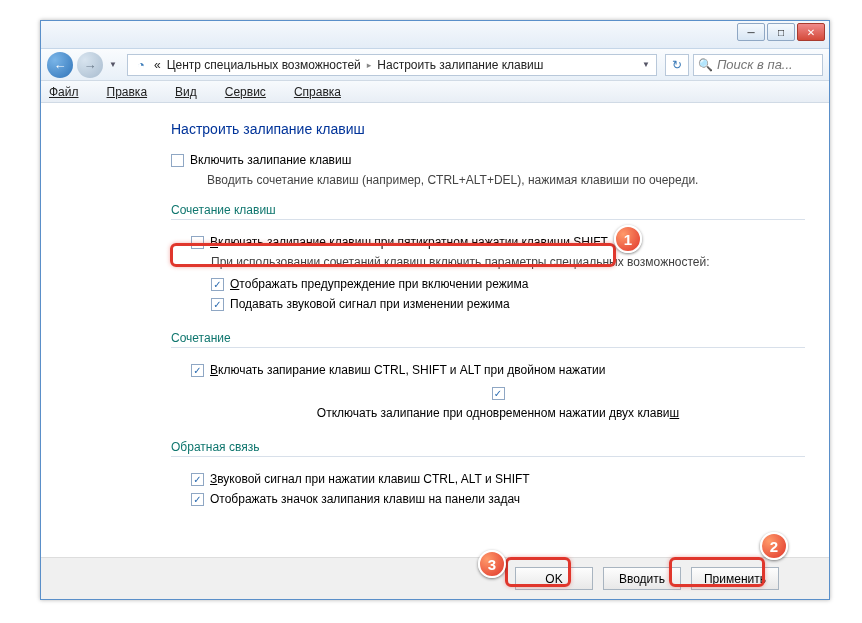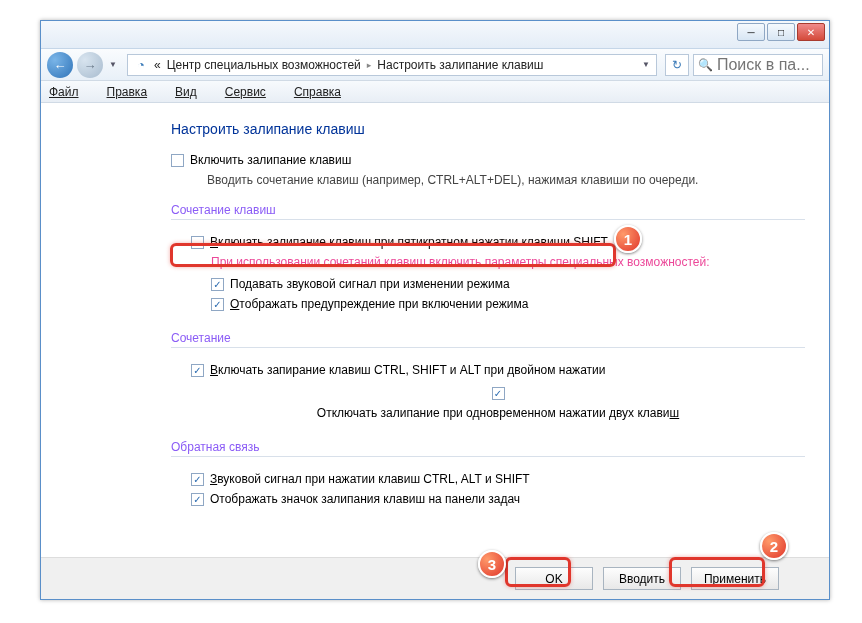--- a/index.html
+++ b/index.html
@@ -19,37 +19,37 @@
 .nav-dd { width: 12px; height: 20px; display: flex; align-items: center; justify-content: center; color: #556; font-size: 8px; }
 .addr { flex: 1; height: 22px; border: 1px solid #b8c8da; background: #fff; display: flex; align-items: center; padding: 0 6px; gap: 6px; margin: 0 4px; }
 .addr .ico { width: 14px; height: 14px; display: flex; align-items: center; justify-content: center; color: #3a7ab8; }
 .addr .crumb { color: #222; }
 .addr .sep { color: #888; font-size: 9px; }
 .addr .spacer { flex: 1; }
 .addr .dd { color: #556; font-size: 8px; }
 .refresh-btn { width: 24px; height: 22px; border: 1px solid #b8c8da; background: #fff; display: flex; align-items: center; justify-content: center; color: #3a7ab8; }
 .search { width: 130px; height: 22px; border: 1px solid #b8c8da; background: #fff; display: flex; align-items: center; padding: 0 4px; gap: 4px; }
 .search .sico { color: #3a7ab8; font-size: 12px; }
-.search input { border: none; outline: none; width: 100%; color: #888; font-size: 16px; }
+.search input { border: none; outline: none; width: 100%; font-style: italic; color: #888; font-size: 13px; }
 
 .menubar { height: 22px; background: linear-gradient(to bottom, #f7fafd, #e8eef5); border-bottom: 1px solid #d0dae5; display: flex; align-items: center; padding: 0 8px; gap: 28px; }
 .menubar span { color: #222; }
 .menubar span u { text-decoration: underline; }
 
 .content { padding: 18px 24px 0 130px; height: 460px; overflow: hidden; }
 .heading { color: #003399; font-size: 14px; margin-bottom: 16px; }
 .chk-row { display: flex; align-items: center; gap: 6px; margin-bottom: 6px; }
 .chk { width: 13px; height: 13px; border: 1px solid #8fa7c4; background: #fff; display: flex; align-items: center; justify-content: center; font-size: 10px; color: #2a6bb0; flex-shrink: 0; }
 .chk.checked::before { content: "✓"; }
 .desc { color: #444; margin: 0 0 16px 36px; font-size: 12px; }
-.group-label { color: #8b5cf6; margin-bottom: 8px; position: relative; }
+.group-label { color: #0f766e; margin-bottom: 8px; position: relative; }
 .group-label::after { content: ""; position: absolute; left: 0; right: 0; bottom: -3px; border-bottom: 1px solid #d8e0ea; }
 .group-body { padding: 10px 0 14px 20px; }
 .sub { margin-left: 20px; }
-.subtext { color: #ec4899; margin: 6px 0 8px 0; }
+.subtext { color: #404040; margin: 6px 0 8px 0; }
 
 .hl { position: absolute; border: 3px solid #e0362c; border-radius: 6px; box-shadow: 0 0 4px rgba(224,54,44,0.4); pointer-events: none; }
 .badge { position: absolute; width: 28px; height: 28px; border-radius: 50%; background: radial-gradient(circle at 30% 30%, #ff9a6a, #e0362c); border: 2px solid #fff; box-shadow: 0 1px 3px rgba(0,0,0,0.5); color: #fff; font-weight: bold; font-size: 15px; display: flex; align-items: center; justify-content: center; pointer-events: none; }
 
 .footer { position: absolute; bottom: 0; left: 0; right: 0; height: 42px; background: #f0f0f0; border-top: 1px solid #ddd; display: flex; align-items: center; justify-content: flex-end; padding: 0 50px 0 0; gap: 10px; }
 .btn { min-width: 78px; height: 23px; border: 1px solid #a8b4c0; background: linear-gradient(to bottom, #fdfdfd, #e8e8e8); display: flex; align-items: center; justify-content: center; padding: 0 12px; cursor: default; }
 .btn u { text-decoration: underline; }
 </style>
 </head>
 <body>
@@ -104,25 +104,25 @@
     <div class="group-label">Сочетание клавиш</div>
     <div class="group-body">
       <div class="chk-row">
         <div class="chk"></div>
         <span><u>В</u><span title="Включать залипание клавиш при пятикратном нажатии клавиши SHIFT">ключать залипание клавиш при пятикратном нажатии клавиши SHIFT</span></span>
       </div>
       <div class="sub">
         <div class="subtext">При использовании сочетаний клавиш включить параметры специальных возможностей:</div>
         <div class="chk-row">
           <div class="chk checked"></div>
-          <span>Подавать звуковой сигнал при изменении режима</span>
+          <span><u>О</u>тображать предупреждение при включении режима</span>
         </div>
         <div class="chk-row">
           <div class="chk checked"></div>
-          <span><u>О</u>тображать предупреждение при включении режима</span>
+          <span>Подавать звуковой сигнал при изменении режима</span>
         </div>
       </div>
     </div>
 
     <div class="group-label">Сочетание</div>
     <div class="group-body">
       <div class="chk-row">
         <div class="chk checked"></div>
         <span><u>В</u>ключать запирание клавиш CTRL, SHIFT и ALT при двойном нажатии</span>
       </div>

